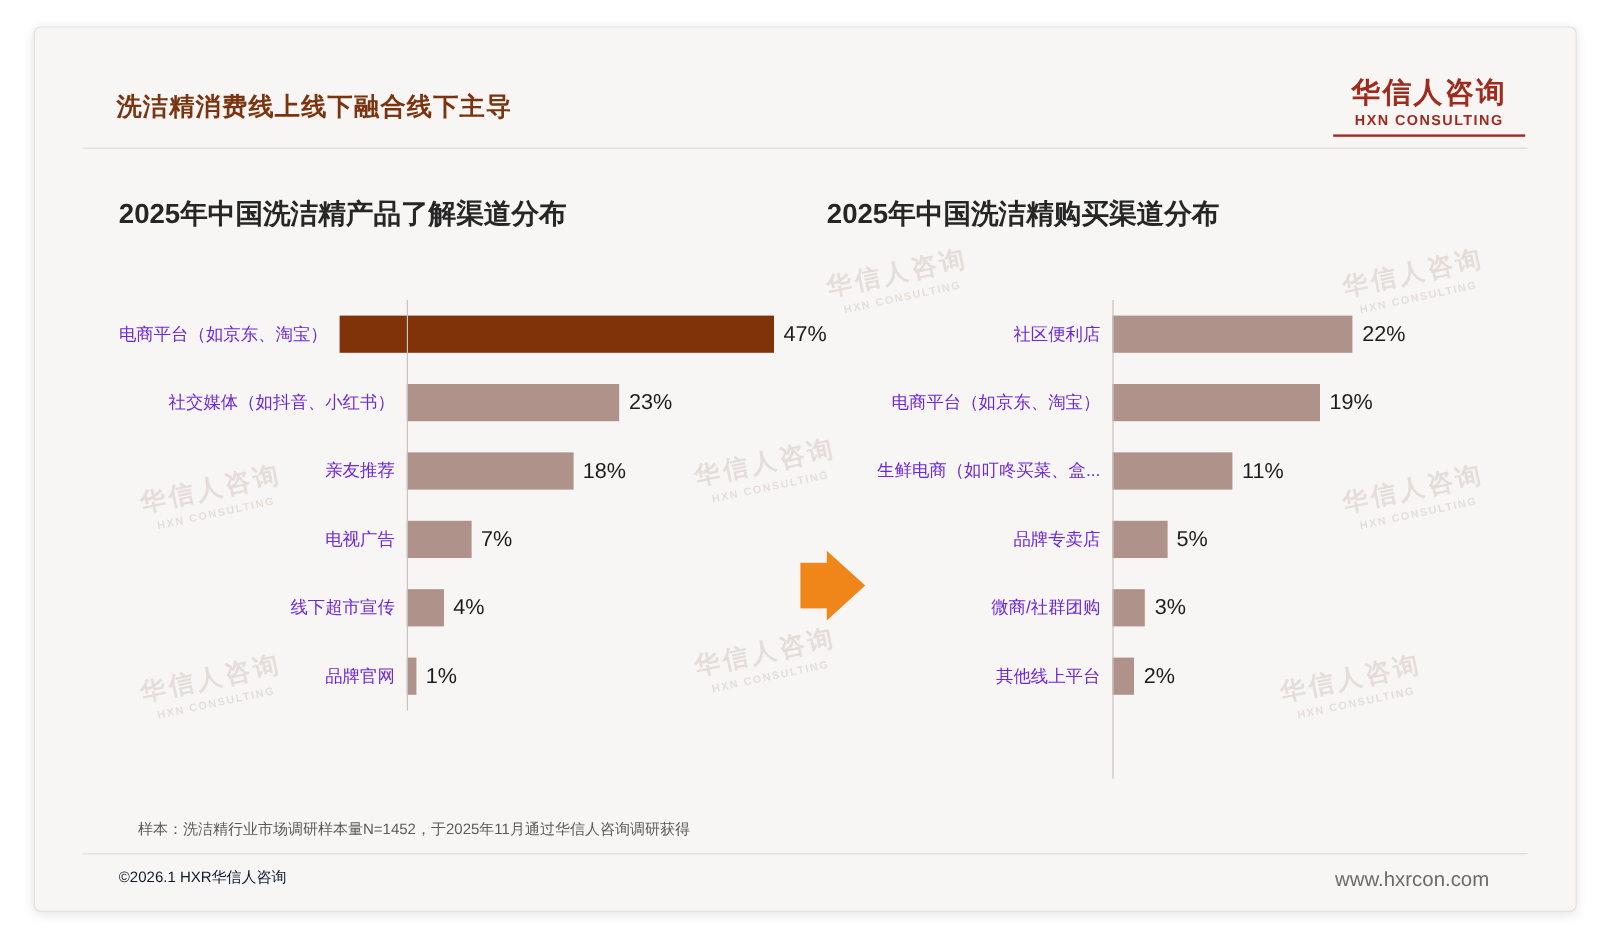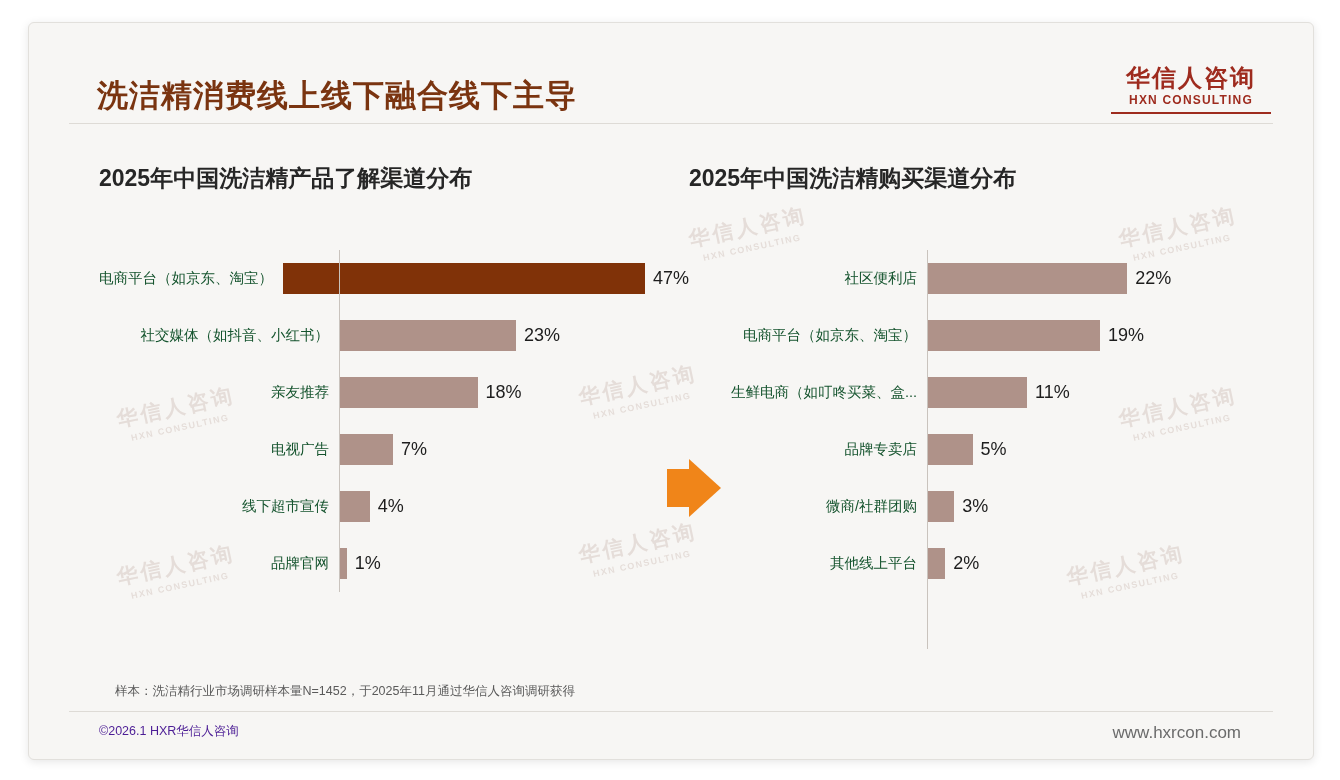--- a/index.html
+++ b/index.html
@@ -30,21 +30,21 @@
   .header {
     position: absolute;
     left: 0; top: 0;
     width: 100%;
     height: 98px;
   }
   .title {
     position: absolute;
     left: 68px;
     top: 52px;
-    font-size: 31px;
+    font-size: 21px;
     font-weight: bold;
     color: #7a3410;
     letter-spacing: 1px;
     white-space: nowrap;
   }
   .header-rule {
     position: absolute;
     left: 40px;
     top: 100px;
     width: 1204px;
@@ -103,21 +103,21 @@
     position: relative;
     margin-top: 56px;
   }
   .row {
     display: flex;
     align-items: center;
     height: 57px;
   }
   .row-label {
     font-size: 14.5px;
-    color: #14532d;
+    color: #6d28d9;
     text-align: right;
     white-space: nowrap;
     overflow: hidden;
     text-overflow: ellipsis;
     padding-right: 10px;
     box-sizing: border-box;
   }
   .panel-left .row-label  { width: 250px; }
   .panel-right .row-label { width: 238px; }
 
@@ -205,21 +205,21 @@
     top: 688px;
     width: 1204px;
     height: 1px;
     background: #dedbd6;
   }
   .copyright {
     position: absolute;
     left: 70px;
     top: 700px;
     font-size: 12.5px;
-    color: #4c1d95;
+    color: #0f172a;
     white-space: nowrap;
   }
   .website {
     position: absolute;
     right: 72px;
     top: 700px;
     font-size: 17px;
     color: #6b6b6b;
     white-space: nowrap;
     margin-left: 10px;

